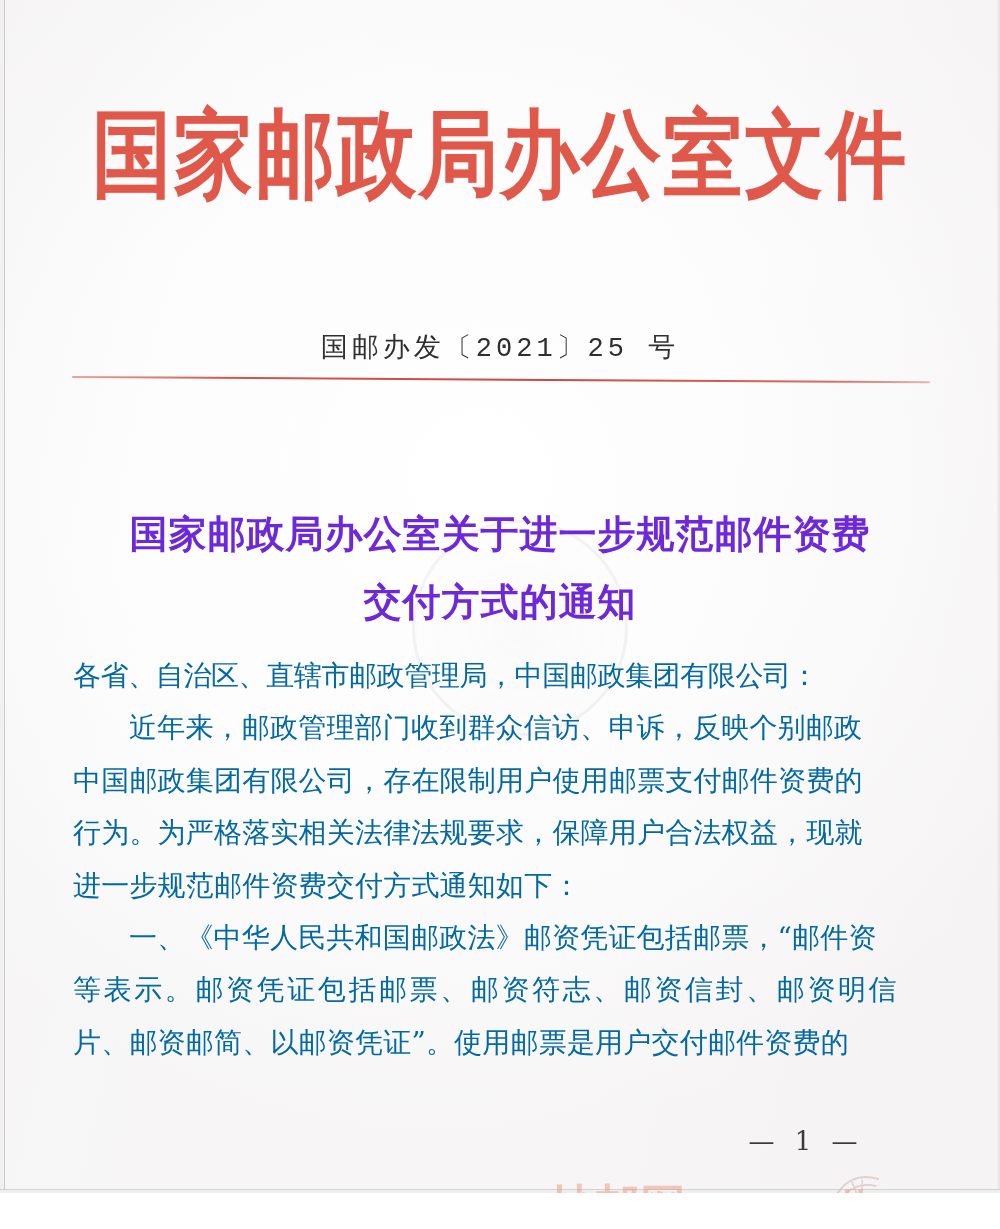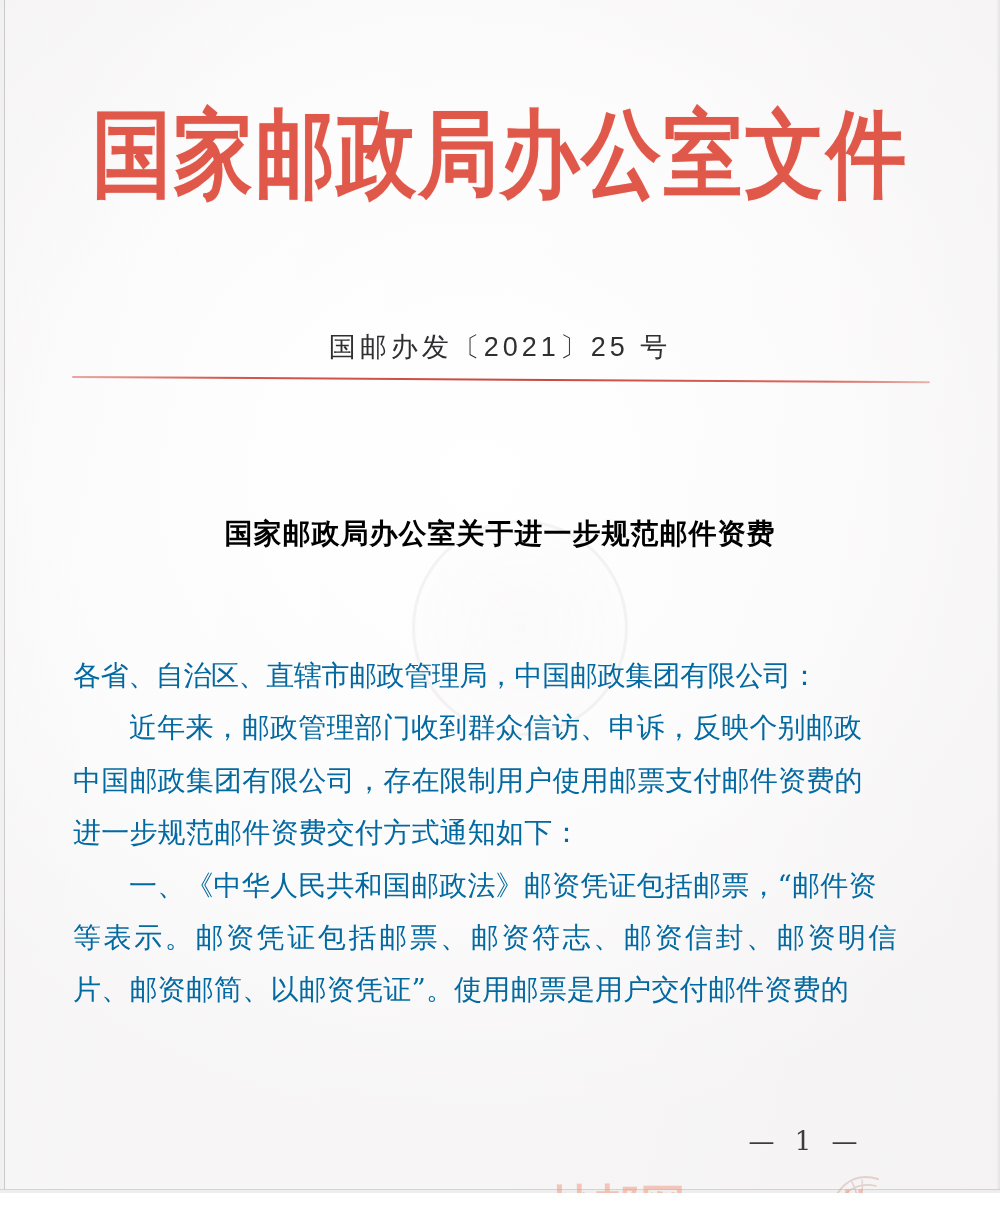--- a/index.html
+++ b/index.html
@@ -94,21 +94,21 @@
 
   
   .doc-number-row {
     position: absolute;
     left: 0;
     right: 0;
     top: 329px;
     text-align: center;
   }
   .doc-number {
-    font-family: Liberation Sans, sans-serif;
+    font-family: Liberation Mono, monospace;
     font-size: 27px;
     letter-spacing: 4px;
     color: #2f2f31;
     white-space: nowrap;
   }
 
   
   .red-rule {
     position: absolute;
     left: 72px;
@@ -125,24 +125,24 @@
   .notice-title {
     position: absolute;
     left: 0;
     right: 0;
     top: 500px;
     text-align: center;
   }
   .notice-title-line {
     font-family: "DejaVu Serif", "Liberation Serif", serif;
     font-weight: 700;
-    font-size: 28px;
+    font-size: 38px;
     line-height: 68px;
     letter-spacing: 1px;
-    color: #000000;
+    color: #6d28d9;
     white-space: nowrap;
   }
 
   
   .body-block {
     position: absolute;
     left: 73px;
     top: 650px;
     width: 862px;
   }
@@ -253,28 +253,30 @@
   </div>
 
   <div class="doc-number-row">
     <span class="doc-number">国邮办发〔2021〕25 号</span>
   </div>
 
   <div class="red-rule"></div>
 
   <div class="notice-title">
     <div class="notice-title-line">国家邮政局办公室关于进一步规范邮件资费</div>
+    <div class="notice-title-line">交付方式的通知</div>
   </div>
 
   <div class="body-block">
 
     <div class="body-line tight">各省、自治区、直辖市邮政管理局，中国邮政集团有限公司：</div>
 
     <div class="body-line indent">近年来，邮政管理部门收到群众信访、申诉，反映个别邮政</div>
     <div class="body-line">中国邮政集团有限公司，存在限制用户使用邮票支付邮件资费的</div>
+    <div class="body-line">行为。为严格落实相关法律法规要求，保障用户合法权益，现就</div>
     <div class="body-line">进一步规范邮件资费交付方式通知如下：</div>
 
     <div class="body-line indent">一、《中华人民共和国邮政法》邮资凭证包括邮票，“邮件资</div>
     <div class="body-line spaced">等表示。邮资凭证包括邮票、邮资符志、邮资信封、邮资明信</div>
     <div class="body-line">片、邮资邮简、以邮资凭证”。使用邮票是用户交付邮件资费的</div>
   </div>
 
   <div class="page-number">— 1 —</div>
 
   <div class="watermark">

